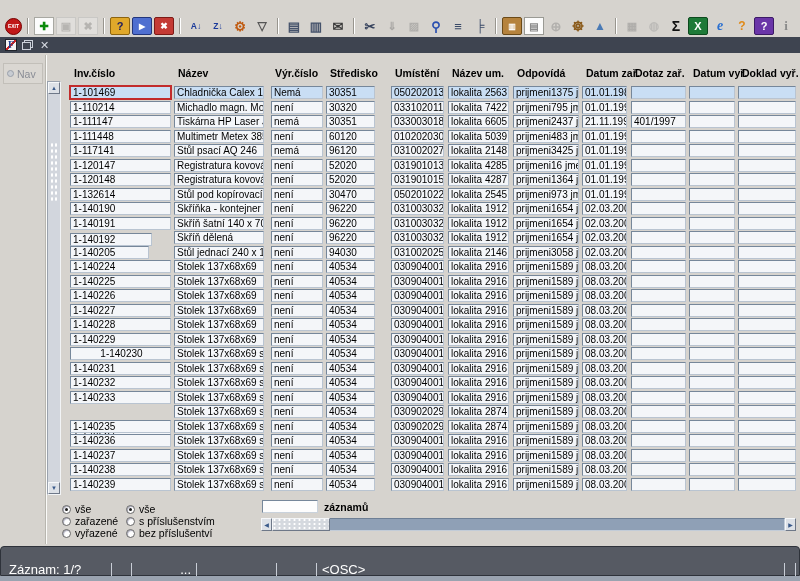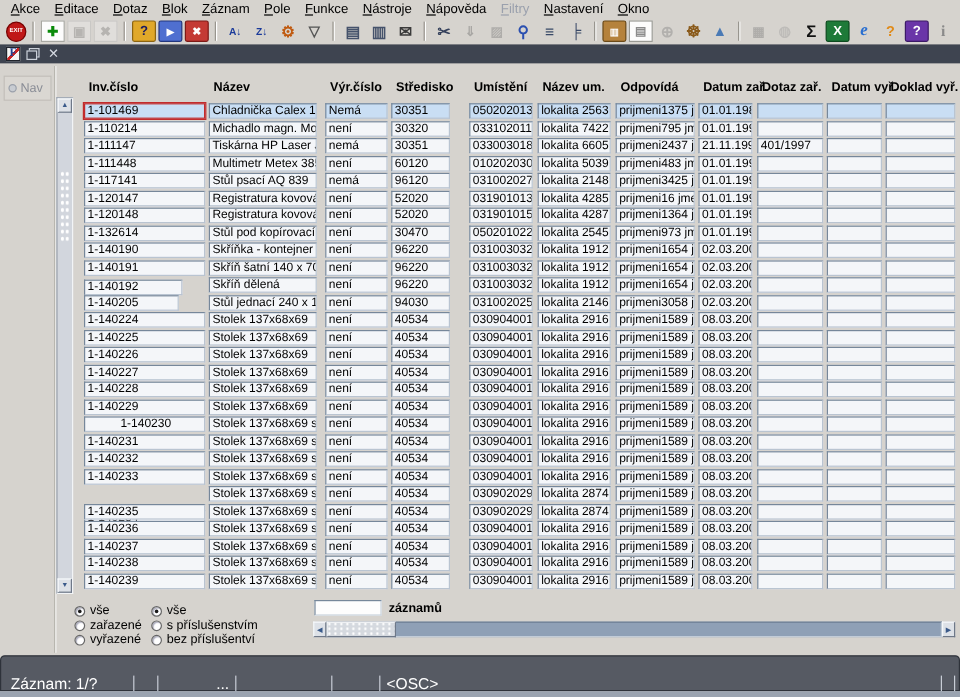--- a/index.html
+++ b/index.html
@@ -121,34 +121,20 @@
   .scell{height:31px;color:#fff;font-size:13px;line-height:13px;padding:0 5px;
          border-right:1px solid #c8cdd6;overflow:hidden;white-space:nowrap;}
   .scell.right{text-align:right;}
   .bottom-edge{position:absolute;left:0;top:576px;width:800px;height:5px;background:#9aa3b0;}
 </style>
 </head>
 <body>
 
 <div class="window" data-name="app-window">
 
-  <div class="menubar" data-name="menu-bar" id="menubar">
-      <span class="menu-item" data-name="menu-item-1">Akce</span>
-      <span class="menu-item" data-name="menu-item-2">Editace</span>
-      <span class="menu-item" data-name="menu-item-3">Dotaz</span>
-      <span class="menu-item" data-name="menu-item-4">Blok</span>
-      <span class="menu-item" data-name="menu-item-5">Záznam</span>
-      <span class="menu-item" data-name="menu-item-6">Pole</span>
-      <span class="menu-item" data-name="menu-item-7">Funkce</span>
-      <span class="menu-item" data-name="menu-item-8">Nástroje</span>
-      <span class="menu-item" data-name="menu-item-9">Nápověda</span>
-      <span class="menu-item disabled" data-name="menu-item-10">Filtry</span>
-      <span class="menu-item" data-name="menu-item-11">Nastavení</span>
-      <span class="menu-item" data-name="menu-item-12">Okno</span>
-    </div>
 
   <div class="toolbar" data-name="toolbar" id="toolbar">
       <div class="tbicon" data-name="exit-icon">EXIT</div>
       <div class="tbsep" data-name="toolbar-separator"></div>
       <div class="tbicon" data-name="insert-record-icon">✚</div>
       <div class="tbicon disabled" data-name="duplicate-record-icon">▣</div>
       <div class="tbicon disabled" data-name="delete-record-icon">✖</div>
       <div class="tbsep" data-name="toolbar-separator"></div>
       <div class="tbicon" data-name="enter-query-icon">?</div>
       <div class="tbicon" data-name="execute-query-icon">▶</div>
@@ -257,21 +243,21 @@
         <div class="cell" data-name="grid-cell" style="left: 271px; width: 52px; top: 76.5px;">není</div>
         <div class="cell" data-name="grid-cell" style="left: 326px; width: 49px; top: 76.5px;">60120</div>
         <div class="cell" data-name="grid-cell" style="left: 391px; width: 53px; top: 76.5px;">010202030</div>
         <div class="cell" data-name="grid-cell" style="left: 448px; width: 61px; top: 76.5px;">lokalita 5039</div>
         <div class="cell" data-name="grid-cell" style="left: 513px; width: 66px; top: 76.5px;">prijmeni483 jmen</div>
         <div class="cell" data-name="grid-cell" style="left: 582px; width: 45px; top: 76.5px;">01.01.1994</div>
         <div class="cell" data-name="grid-cell" style="left: 631px; width: 55px; top: 76.5px;"></div>
         <div class="cell" data-name="grid-cell" style="left: 689px; width: 46px; top: 76.5px;"></div>
         <div class="cell" data-name="grid-cell" style="left: 738px; width: 58px; top: 76.5px;"></div>
         <div class="cell" data-name="grid-cell" style="left: 70px; width: 101px; top: 91px;">1-117141</div>
-        <div class="cell" data-name="grid-cell" style="left: 174px; width: 90px; top: 91px;">Stůl psací AQ 839</div>
+        <div class="cell" data-name="grid-cell" style="left: 174px; width: 90px; top: 91px;">Stůl psací AQ 246</div>
         <div class="cell" data-name="grid-cell" style="left: 271px; width: 52px; top: 91px;">nemá</div>
         <div class="cell" data-name="grid-cell" style="left: 326px; width: 49px; top: 91px;">96120</div>
         <div class="cell" data-name="grid-cell" style="left: 391px; width: 53px; top: 91px;">031002027</div>
         <div class="cell" data-name="grid-cell" style="left: 448px; width: 61px; top: 91px;">lokalita 2148</div>
         <div class="cell" data-name="grid-cell" style="left: 513px; width: 66px; top: 91px;">prijmeni3425 jme</div>
         <div class="cell" data-name="grid-cell" style="left: 582px; width: 45px; top: 91px;">01.01.1999</div>
         <div class="cell" data-name="grid-cell" style="left: 631px; width: 55px; top: 91px;"></div>
         <div class="cell" data-name="grid-cell" style="left: 689px; width: 46px; top: 91px;"></div>
         <div class="cell" data-name="grid-cell" style="left: 738px; width: 58px; top: 91px;"></div>
         <div class="cell" data-name="grid-cell" style="left: 70px; width: 101px; top: 105.5px;">1-120147</div>

